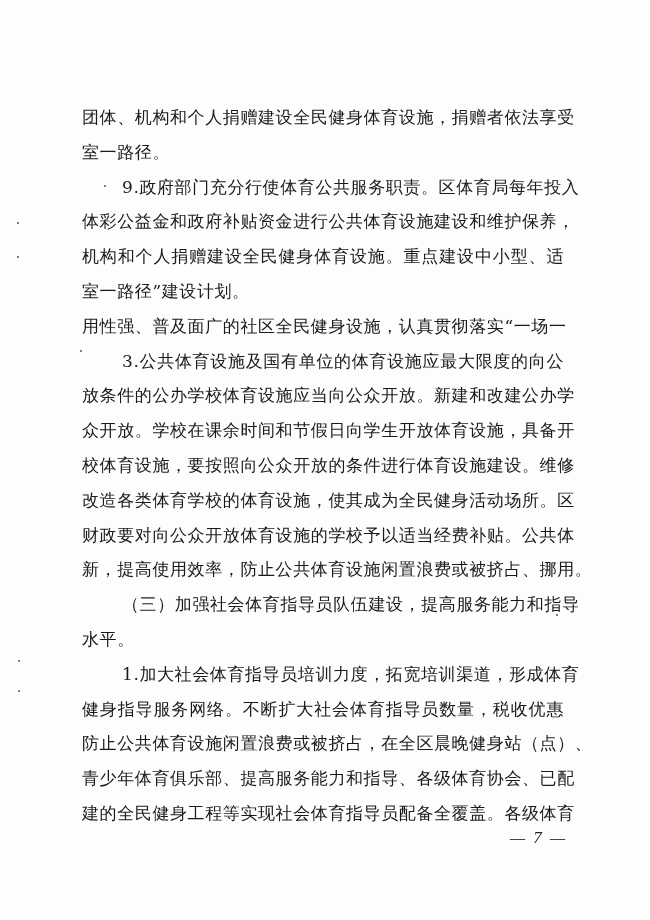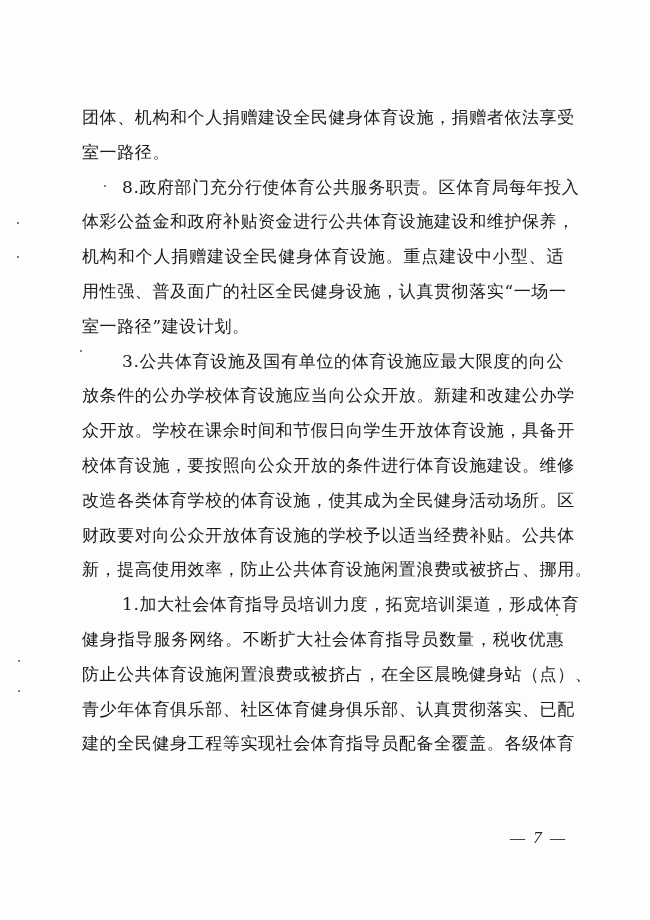--- a/index.html
+++ b/index.html
@@ -74,43 +74,47 @@
   <div class="margin-dot" style="left:556px;top:614px;"></div>
 
   <div class="body-text">
 
     <div>
       <div class="line">团体、机构和个人捐赠建设全民健身体育设施，捐赠者依法享受</div>
       <div class="line short">室一路径。</div>
     </div>
 
     <div>
-      <div class="line indent">8.政府部门充分行使体育公共服务职责。区体育局每年投入</div>
+      <div class="line indent">9.政府部门充分行使体育公共服务职责。区体育局每年投入</div>
       <div class="line">体彩公益金和政府补贴资金进行公共体育设施建设和维护保养，</div>
       <div class="line">机构和个人捐赠建设全民健身体育设施。重点建设中小型、适</div>
+      <div class="line short">室一路径”建设计划。</div>
       <div class="line">用性强、普及面广的社区全民健身设施，认真贯彻落实“一场一</div>
-      <div class="line short">室一路径”建设计划。</div>
     </div>
 
     <div>
       <div class="line indent">3.公共体育设施及国有单位的体育设施应最大限度的向公</div>
       <div class="line">放条件的公办学校体育设施应当向公众开放。新建和改建公办学</div>
       <div class="line">众开放。学校在课余时间和节假日向学生开放体育设施，具备开</div>
       <div class="line">校体育设施，要按照向公众开放的条件进行体育设施建设。维修</div>
       <div class="line">改造各类体育学校的体育设施，使其成为全民健身活动场所。区</div>
       <div class="line">财政要对向公众开放体育设施的学校予以适当经费补贴。公共体</div>
       <div class="line">新，提高使用效率，防止公共体育设施闲置浪费或被挤占、挪用。</div>
     </div>
 
+    <div>
+      <div class="line indent">（三）加强社会体育指导员队伍建设，提高服务能力和指导</div>
+      <div class="line short">水平。</div>
+    </div>
 
     <div>
       <div class="line indent">1.加大社会体育指导员培训力度，拓宽培训渠道，形成体育</div>
       <div class="line">健身指导服务网络。不断扩大社会体育指导员数量，税收优惠</div>
       <div class="line">防止公共体育设施闲置浪费或被挤占，在全区晨晚健身站（点）、</div>
-      <div class="line">青少年体育俱乐部、社区体育健身俱乐部、认真贯彻落实、已配</div>
+      <div class="line">青少年体育俱乐部、提高服务能力和指导、各级体育协会、已配</div>
       <div class="line">建的全民健身工程等实现社会体育指导员配备全覆盖。各级体育</div>
     </div>
 
   </div>
 
   <div class="page-number">— 7 —</div>
 
 </div>
 
 </body></html>

